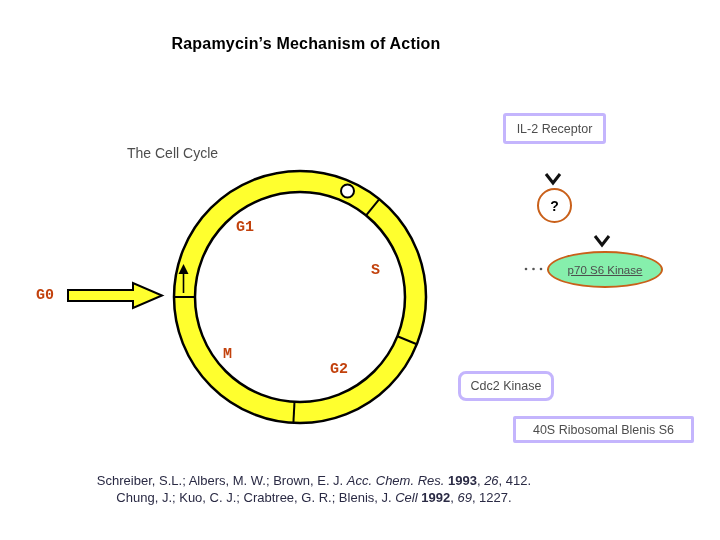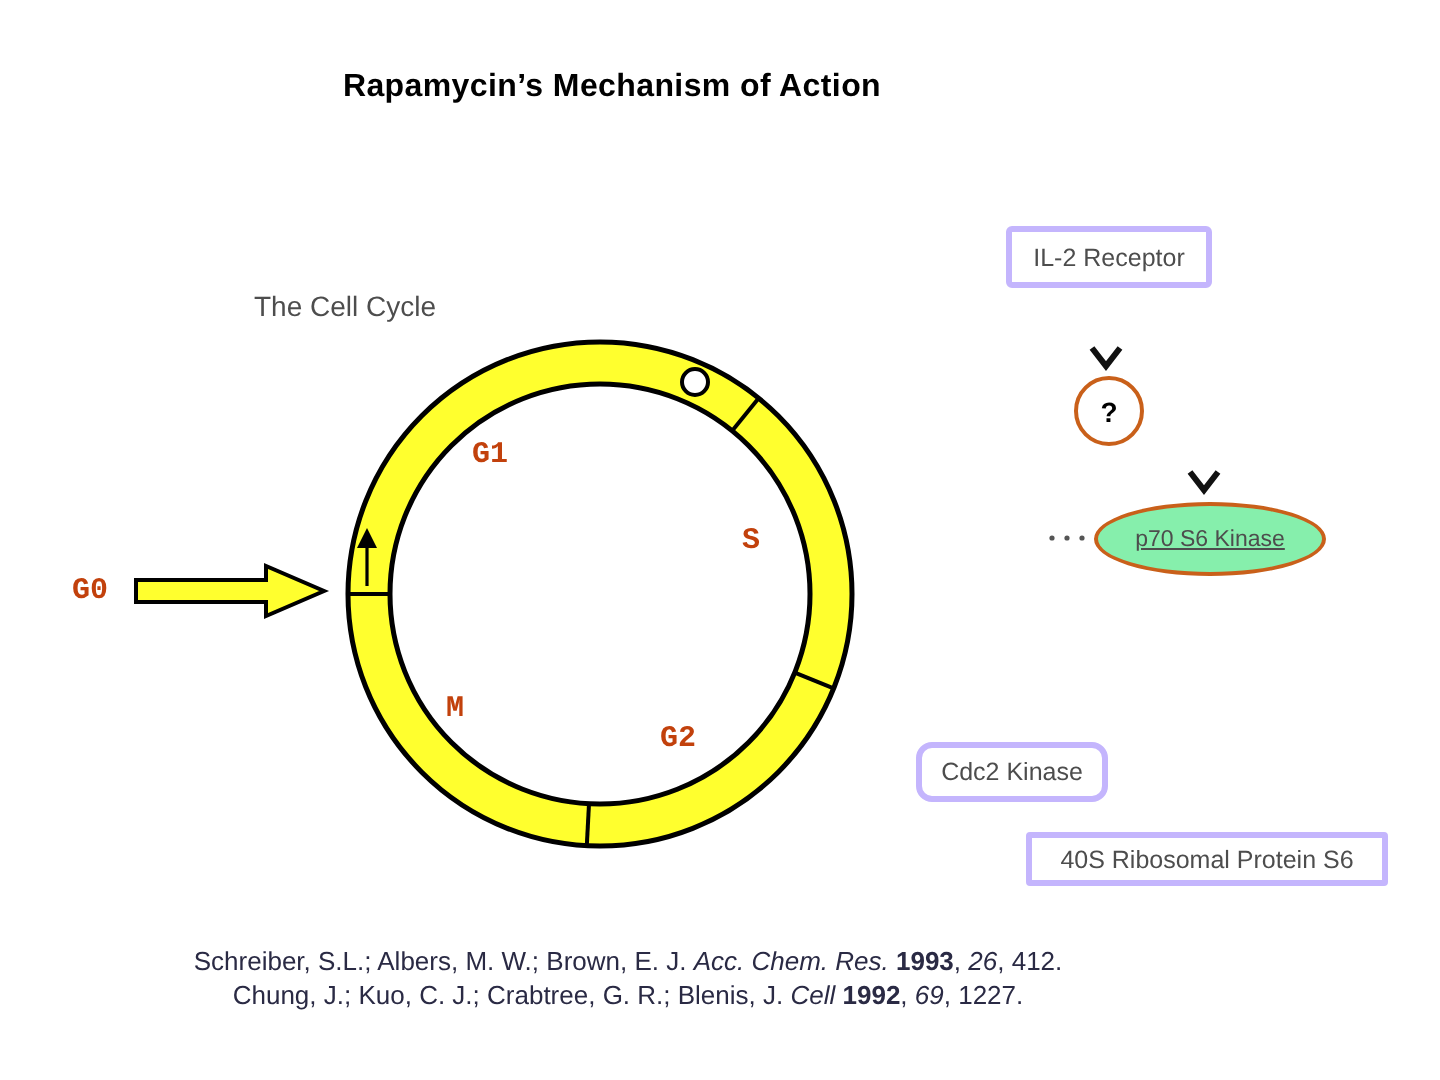--- a/index.html
+++ b/index.html
@@ -110,21 +110,21 @@
 
   <div class="abs ellipse layer">
     <span>p70 S6 Kinase</span>
   </div>
 
   <div class="abs obox box-cdc2 layer">
     <span>Cdc2 Kinase</span>
   </div>
 
   <div class="abs obox box-40s layer">
-    <span>40S Ribosomal Protein S6</span>
+    <span>40S Ribosomal Blenis S6</span>
   </div>
 
   <div class="abs citation layer">
     <div>
       <span>Schreiber, S.L.; Albers, M. W.; Brown, E. J. </span><span class="it">Acc. Chem. Res. </span><span class="b">1993</span><span>, </span><span class="it">26</span><span>, 412.</span>
     </div>
     <div>
       <span>Chung, J.; Kuo, C. J.; Crabtree, G. R.; Blenis, J. </span><span class="it">Cell </span><span class="b">1992</span><span>, </span><span class="it">69</span><span>, 1227.</span>
     </div>
   </div>

